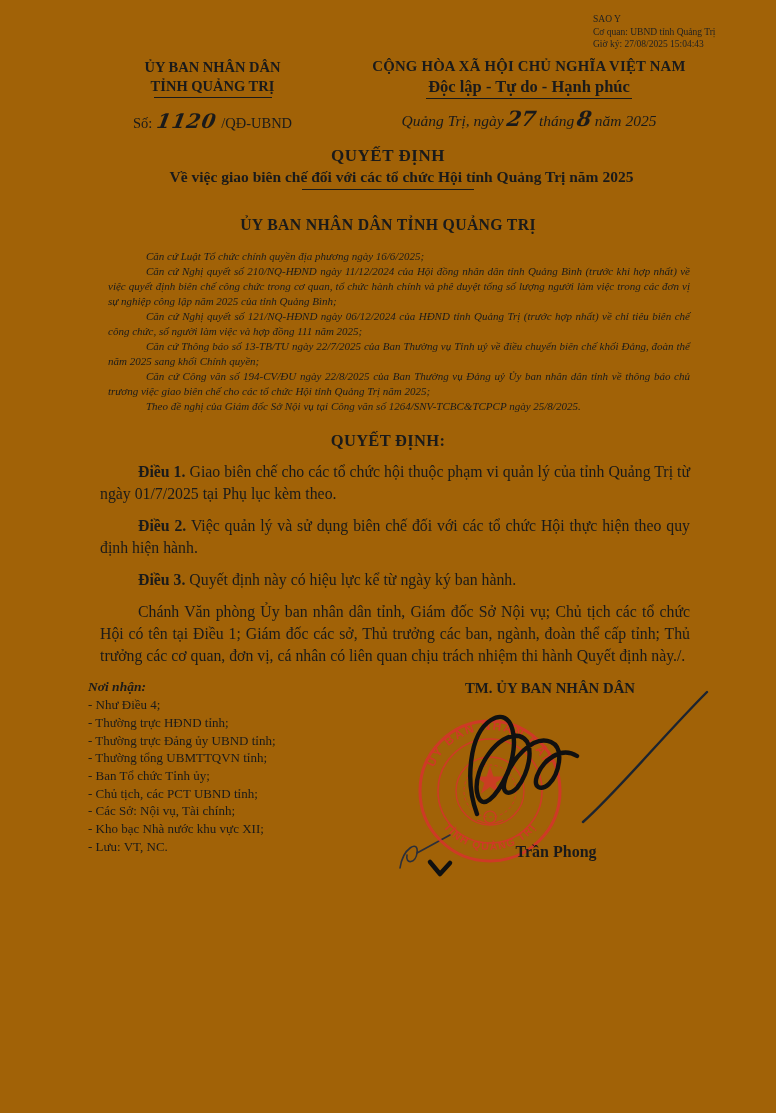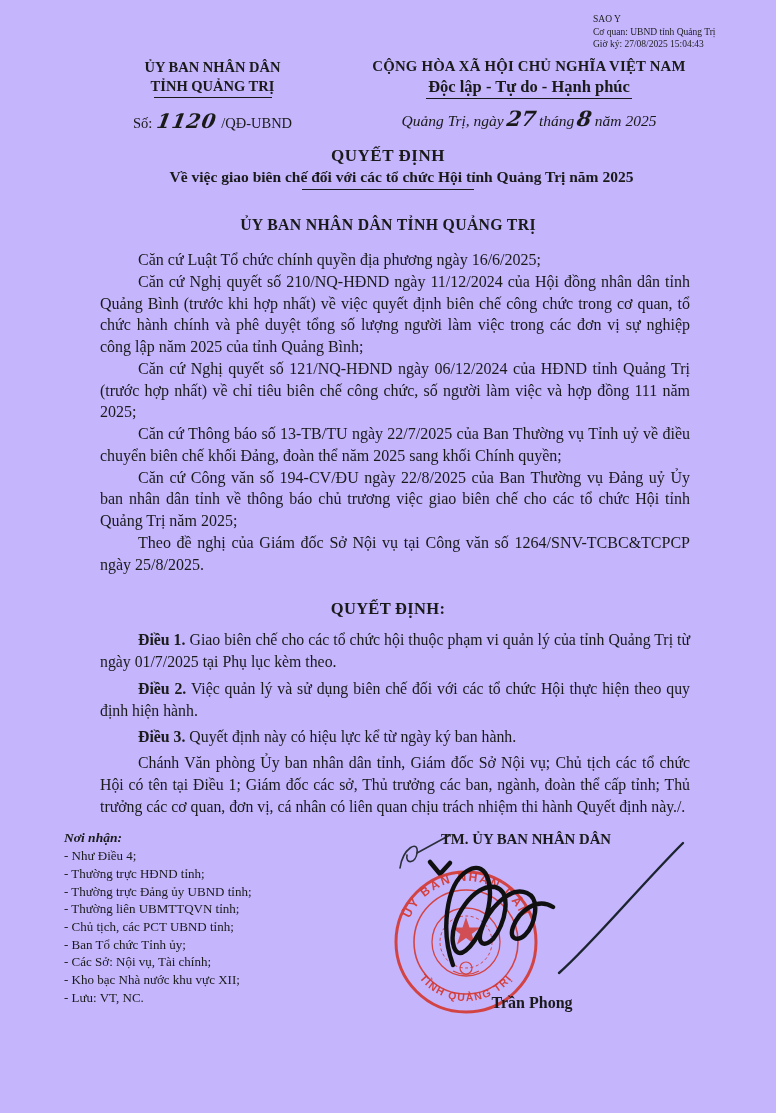--- a/index.html
+++ b/index.html
@@ -1,19 +1,19 @@
 <!DOCTYPE html>
 <html lang="vi"><head>
 <meta charset="utf-8">
 <style>
   * { margin:0; padding:0; box-sizing:border-box; }
   html,body { background:#e8e8e8; }
   .page {
     position:relative; width:776px; height:1113px; margin:0 auto;
-    background:#c4b5fd; overflow:hidden;
+    background:#a16207; overflow:hidden;
     font-family:"Liberation Serif", serif; color:#1a1a1a;
   }
   
   .certify { position:absolute; left:593px; top:13px; font-size:9.5px; line-height:1.32; color:#222; }
   
   .header { display:flex; margin-top:58px; padding-left:95px; padding-right:48px; }
   .h-left { width:235px; text-align:center; }
   .org-line { font-weight:bold; font-size:14.5px; line-height:1.28; }
   .org-rule { width:118px; border-bottom:1.4px solid #1a1a1a; margin:2px auto 0; }
   .doc-number { margin-top:11px; font-size:14.5px; white-space:nowrap; }
@@ -25,29 +25,29 @@
   .dateline { margin-top:7px; font-style:italic; font-size:15.5px; }
   .hand-day { font-size:21px; margin:0 3px; display:inline-block; transform:skewX(-8deg); }
   
   .title-block { text-align:center; margin-top:13px; }
   .title-main { font-size:17px; font-weight:bold; letter-spacing:.5px; }
   .title-sub { font-size:15.5px; font-weight:bold; margin-top:2px;padding-left:27px; }
   .title-rule { width:172px; border-bottom:1.4px solid #1a1a1a; margin:3px auto 0; }
   .issuer { text-align:center; font-weight:bold; font-size:15.8px; margin-top:26px; letter-spacing:.3px; }
   
   .preamble { margin:15px 86px 0 100px; }
-  .preamble p { font-size:16px; line-height:1.36; text-align:justify; text-indent:38px; }
-  .decision-heading { text-align:center; font-weight:bold; font-size:16.5px; margin-top:24px; letter-spacing:.3px; }
+  .preamble p { font-style:italic; font-size:11px; line-height:1.36; text-align:justify; text-indent:38px;margin-left:8px; }
+  .decision-heading { text-align:center; font-weight:bold; font-size:16.5px; margin-top:17px; letter-spacing:.3px; }
   
   .articles { margin:10px 86px 0 100px; }
-  .articles p { font-size:15.8px; line-height:1.4; text-align:justify; text-indent:38px; margin-top:4px; }
+  .articles p { font-size:15.8px; line-height:1.4; text-align:justify; text-indent:38px; margin-top:10px; }
   .article-label { font-weight:bold; }
   
   .footer { display:flex; margin-top:12px; position:relative; }
-  .recipients { margin-left:64px; width:272px; }
+  .recipients { margin-left:88px; width:272px; }
   .recipients-label { font-weight:bold; font-style:italic; font-size:13.5px; margin-bottom:1px; }
   .recipient-item { font-size:13px; line-height:1.36; }
   .sig-block { position:relative; width:360px; margin-left:10px; text-align:center; height:250px; }
   .sig-line { font-weight:bold; font-size:14.8px; line-height:1.35; }
   .seal-svg { position:absolute; left:45px; top:37px; }
   .signature-svg { position:absolute; left:55px; top:3px; }
   .signer-name { position:absolute; top:164px; left:6px; width:100%; text-align:center; font-weight:bold; font-size:16px; }
   .initial-svg { position:absolute; left:390px; top:826px; }
 </style>
 </head>
@@ -116,23 +116,23 @@
       <path d="M 40 36 L 50 48 L 60 37"></path>
     </g>
   </svg>
 
   <div class="footer">
     <div class="recipients">
       <div class="recipients-label">Nơi nhận:</div>
       <div class="recipient-item">- Như Điều 4;</div>
       <div class="recipient-item">- Thường trực HĐND tỉnh;</div>
       <div class="recipient-item">- Thường trực Đảng ủy UBND tỉnh;</div>
-      <div class="recipient-item">- Thường liên UBMTTQVN tỉnh;</div>
+      <div class="recipient-item">- Thường tổng UBMTTQVN tỉnh;</div>
+      <div class="recipient-item">- Ban Tổ chức Tỉnh ủy;</div>
       <div class="recipient-item">- Chủ tịch, các PCT UBND tỉnh;</div>
-      <div class="recipient-item">- Ban Tổ chức Tỉnh ủy;</div>
       <div class="recipient-item">- Các Sở: Nội vụ, Tài chính;</div>
       <div class="recipient-item">- Kho bạc Nhà nước khu vực XII;</div>
       <div class="recipient-item">- Lưu: VT, NC.</div>
     </div>
 
     <div class="sig-block">
       <div class="sig-line">TM. ỦY BAN NHÂN DÂN</div>
 
       <svg class="seal-svg" width="150" height="150" viewBox="0 0 150 150">
         <g stroke="#d5352b" fill="none" opacity="0.88">

